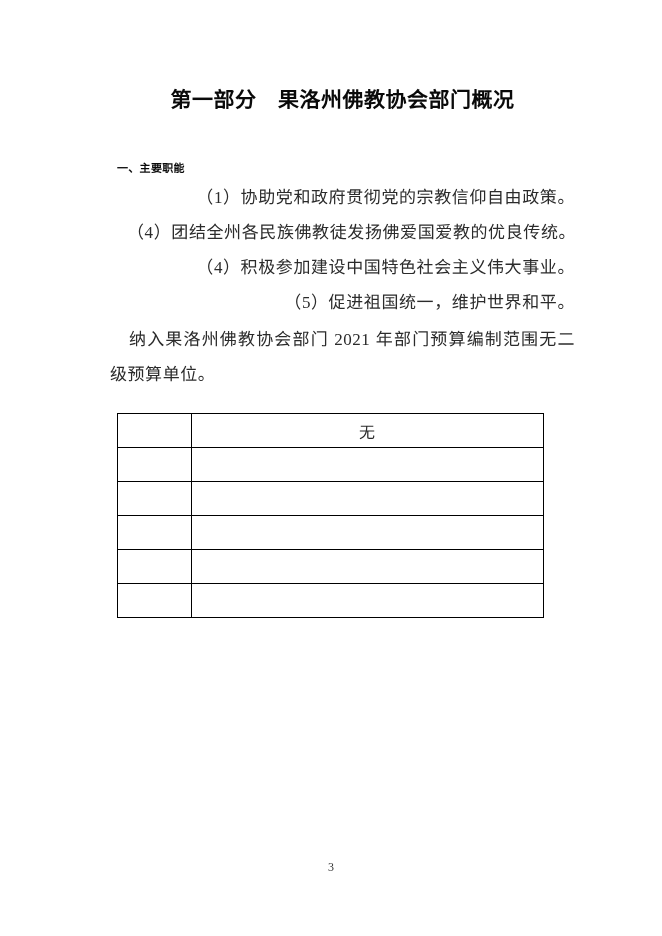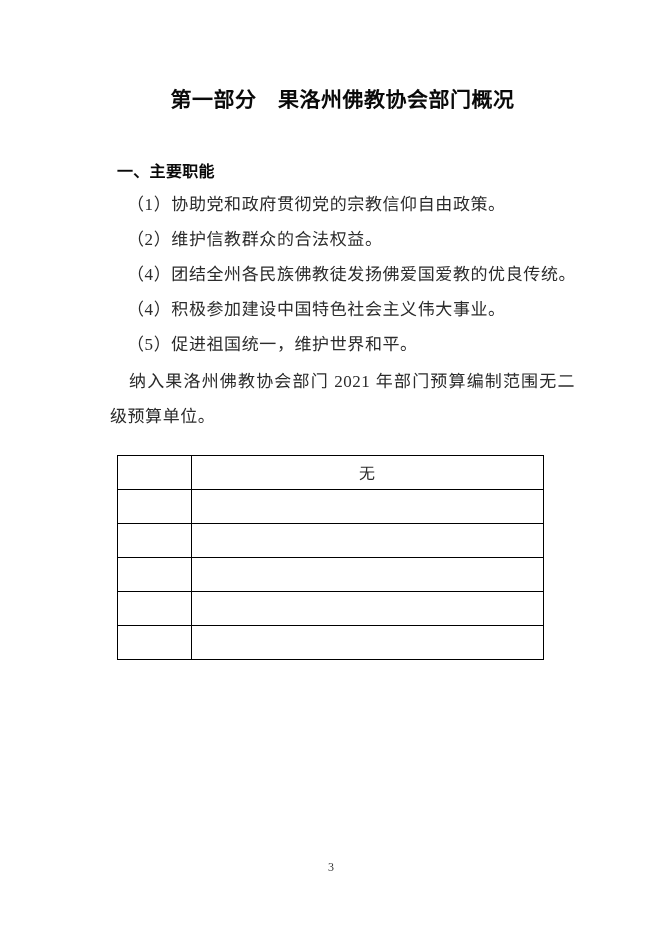--- a/index.html
+++ b/index.html
@@ -39,21 +39,21 @@
     margin: 0;
     padding-top: 86px;
     white-space: pre;
     color: #0a0a0a;
   }
 
   
   .section-heading {
     font-family: "Liberation Sans", "DejaVu Sans", sans-serif;
     font-weight: bold;
-    font-size: 16px;
+    font-size: 11px;
     line-height: 1.35;
     margin: 0;
     color: #0a0a0a;
     letter-spacing: 0.3px;
   }
   .sec1-heading { padding-top: 48px; padding-left: 7px; }
   .sec2-heading { padding-top: 56px; padding-left: 7px; }
 
   
   .body-line {
@@ -62,20 +62,21 @@
     line-height: 35px;
     color: #2b2b2b;
     letter-spacing: 0.6px;
     white-space: nowrap;
   }
   .list-block {
     margin: 0;
     padding: 0;
     list-style: none;
     padding-top: 4px;
+    text-align: right;
   }
   .list-block li {
     padding-left: 17px;
   }
   .para {
     font-family: "Liberation Serif", "DejaVu Serif", serif;
     font-size: 17px;
     line-height: 35px;
     color: #2b2b2b;
     letter-spacing: 0.55px;
@@ -129,21 +130,20 @@
 <div class="page">
 
   <div class="content">
 
     <h1 class="doc-title">第一部分　果洛州佛教协会部门概况</h1>
 
     <h2 class="section-heading sec1-heading">一、主要职能</h2>
 
     <ul class="list-block">
       <li class="body-line">（1）协助党和政府贯彻党的宗教信仰自由政策。</li>
-      <li class="body-line">（2）维护信教群众的合法权益。</li>
       <li class="body-line">（4）团结全州各民族佛教徒发扬佛爱国爱教的优良传统。</li>
       <li class="body-line">（4）积极参加建设中国特色社会主义伟大事业。</li>
       <li class="body-line">（5）促进祖国统一，维护世界和平。</li>
     </ul>
 
 
     <p class="para">纳入果洛州佛教协会部门 2021 年部门预算编制范围无二级预算单位。</p>
 
     <div class="unit-table-wrap">
       <table class="unit-table">

